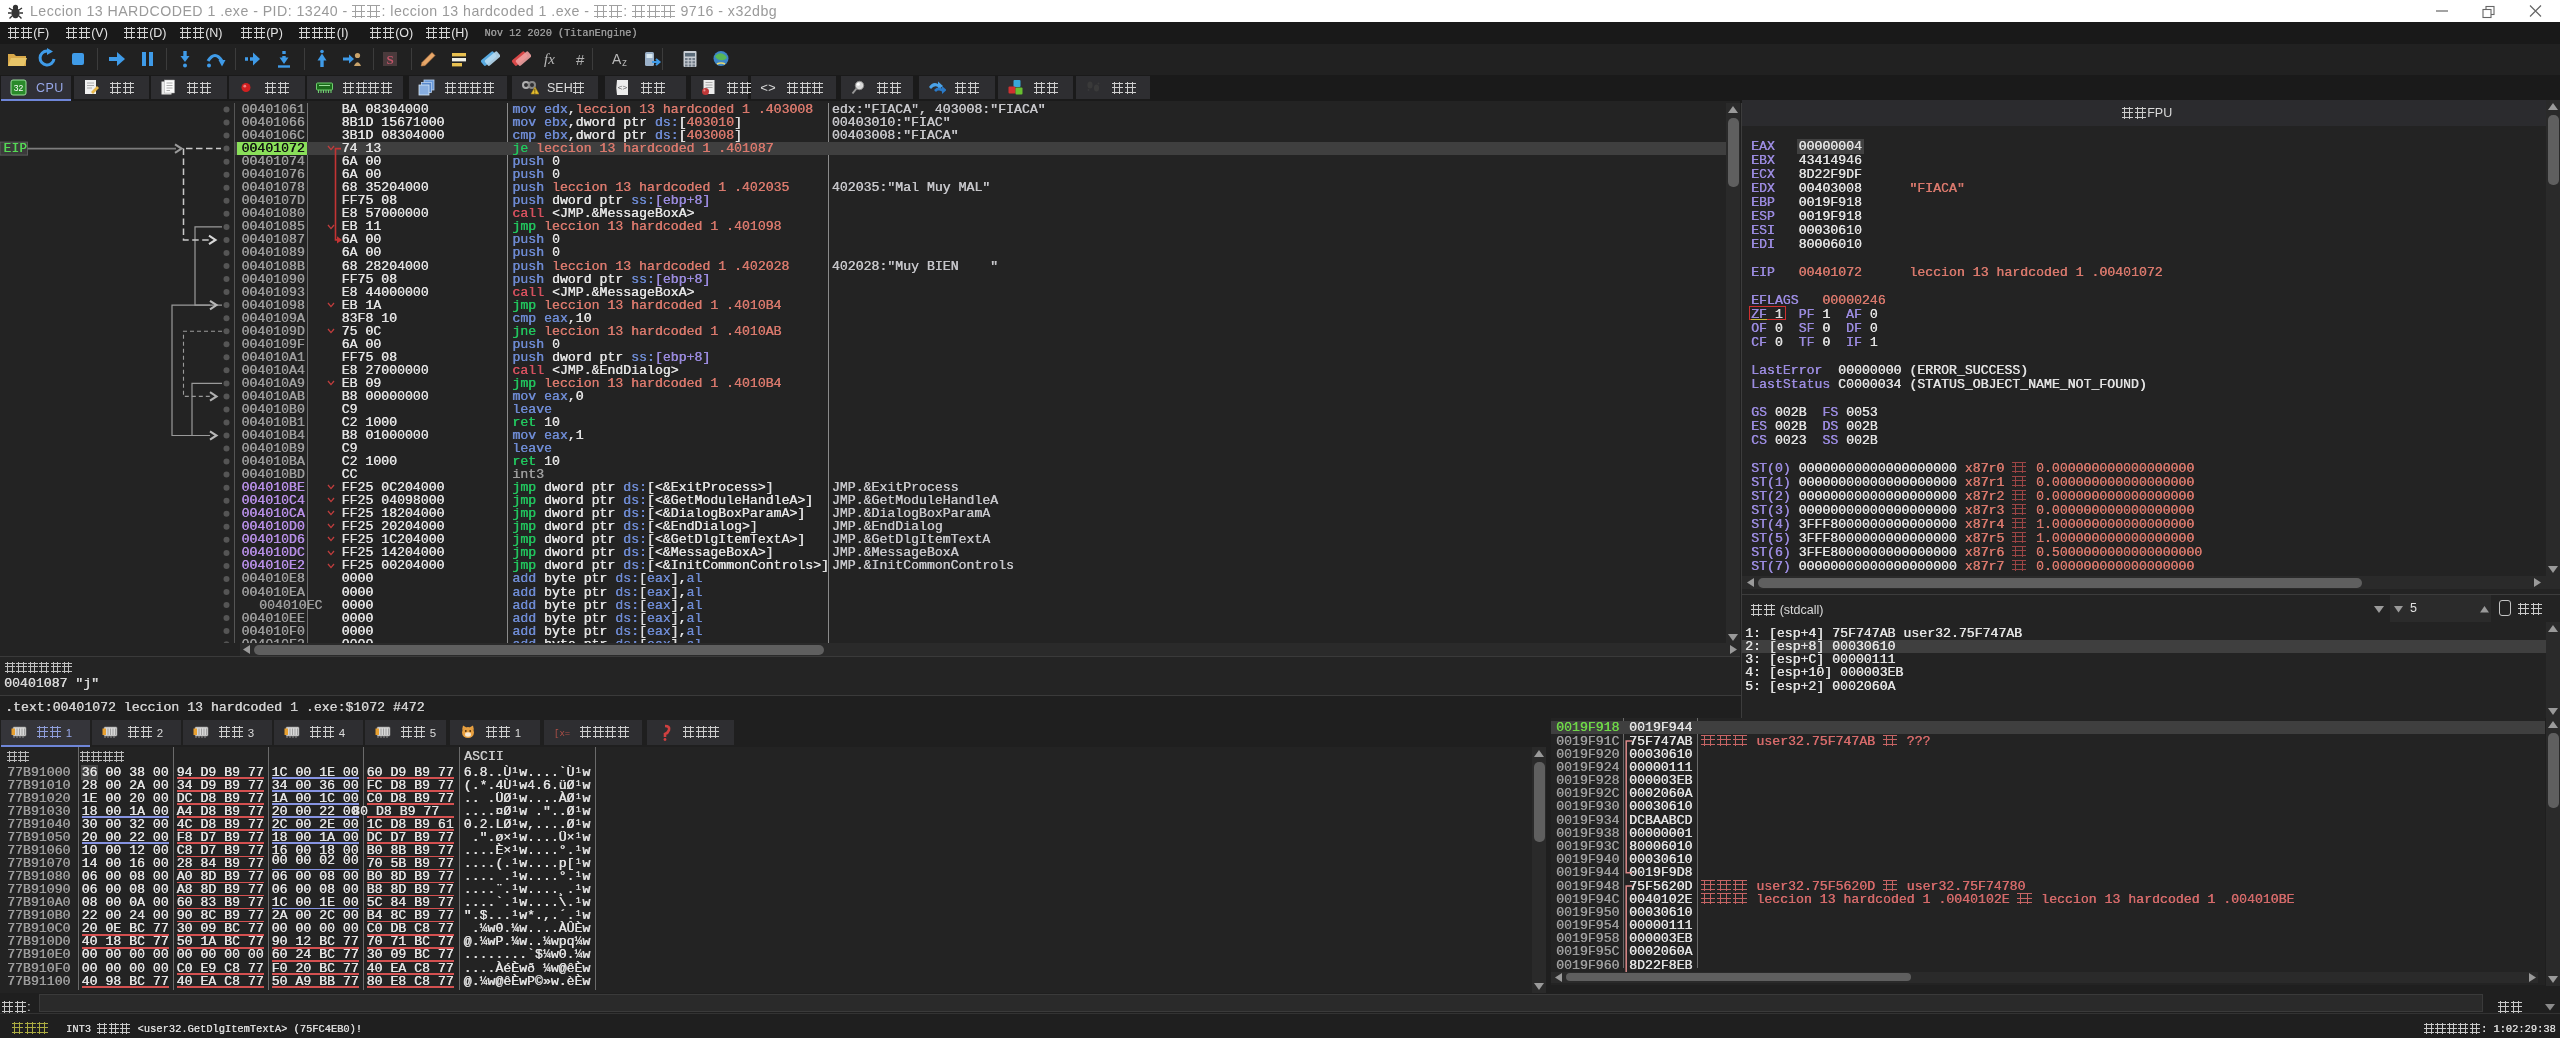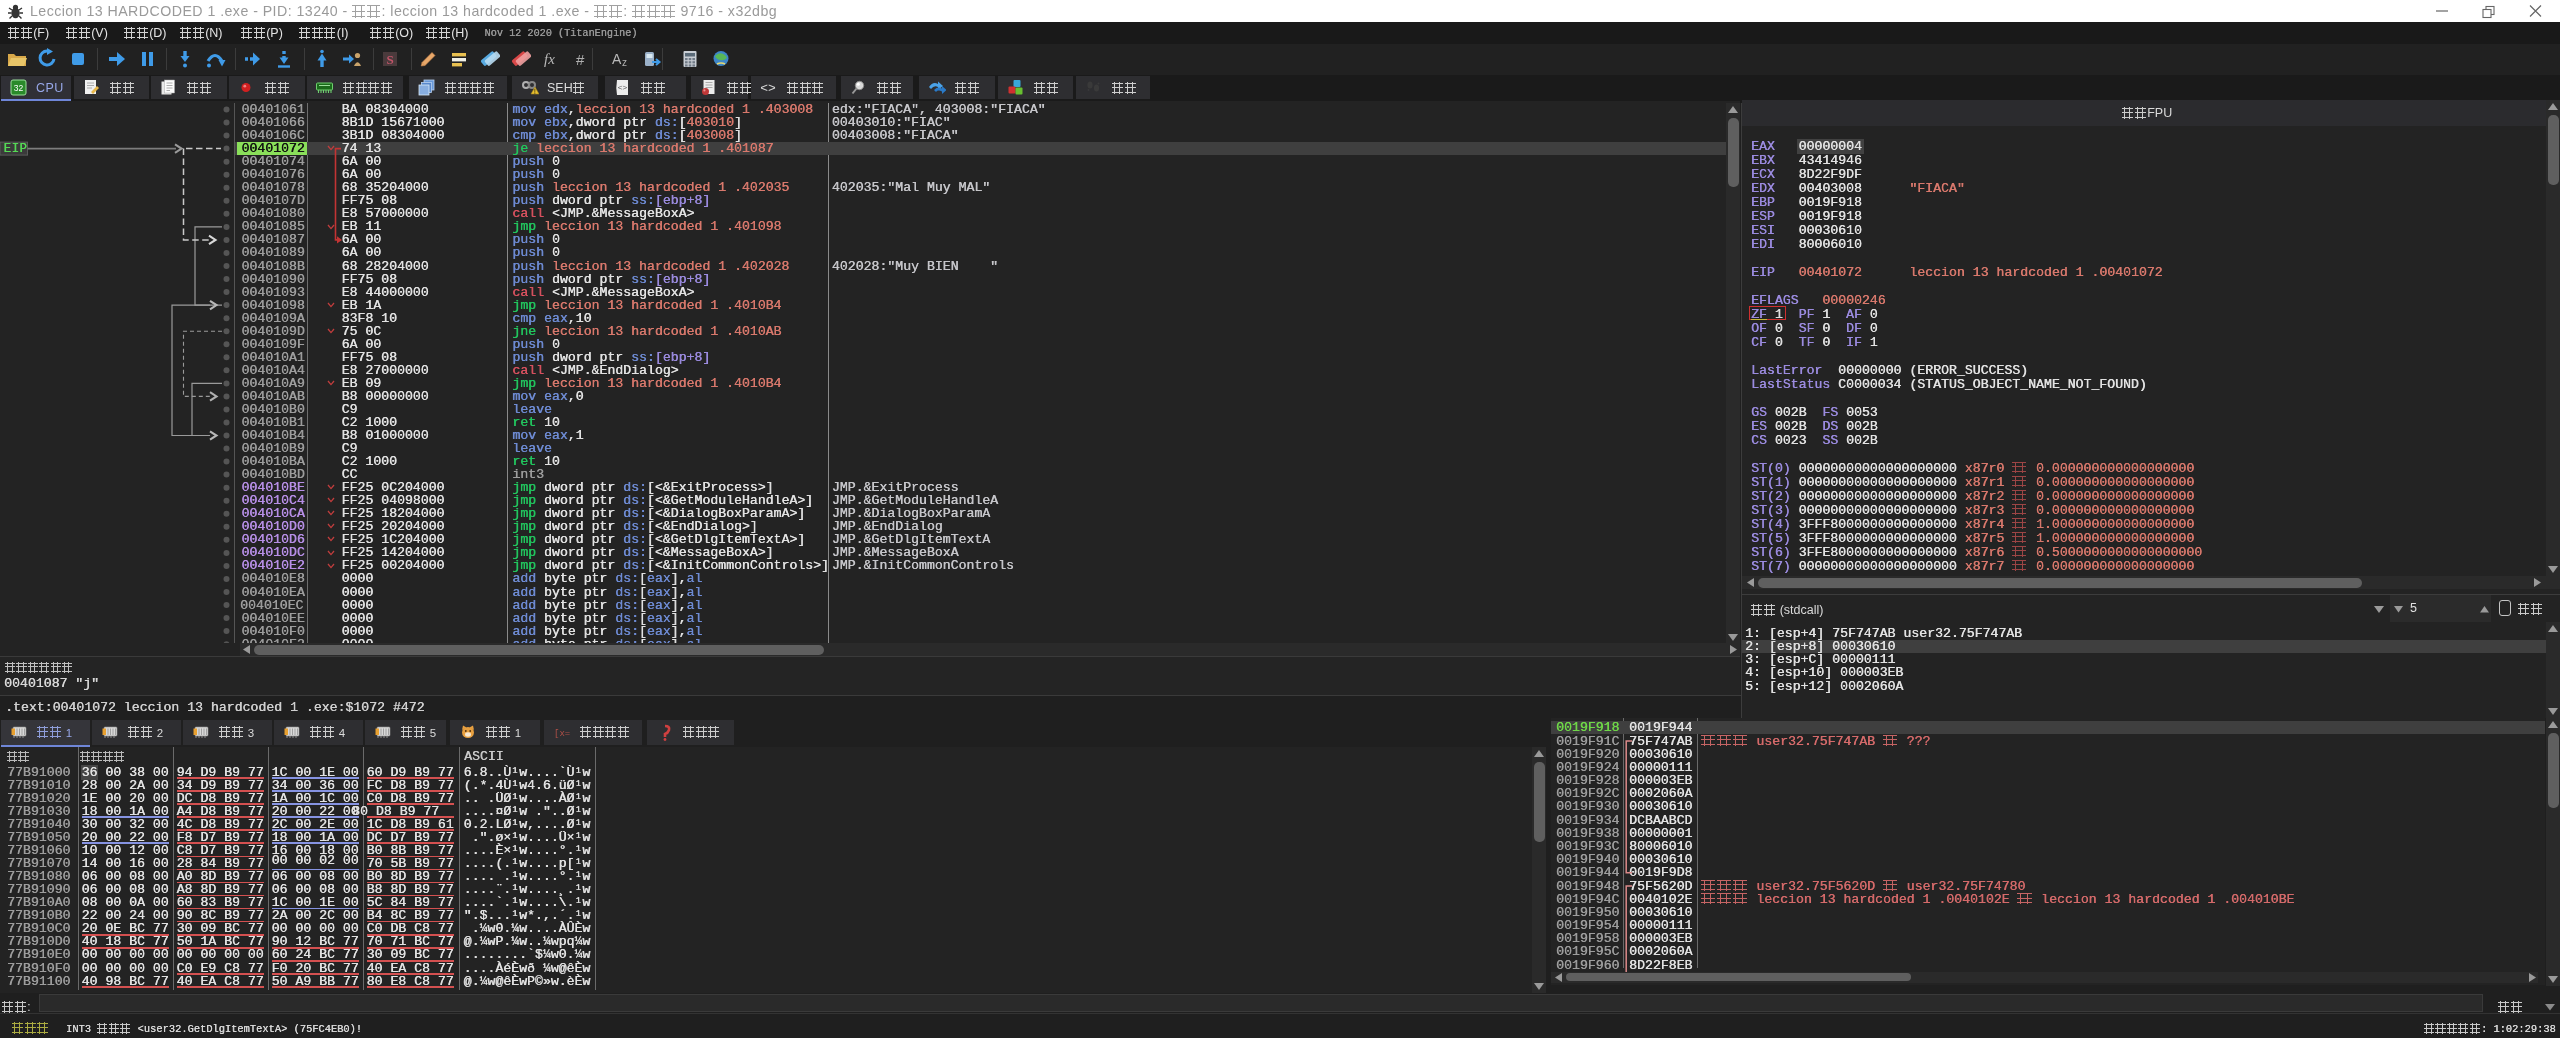--- a/index.html
+++ b/index.html
@@ -421,21 +421,21 @@
 <div class="abs mono cmt" style="left:831.8px;top:559.4px;line-height:13.04px">JMP.&amp;InitCommonControls</div>
 <svg class="abs" style="left:326.5px;top:562.5px" width="8" height="6" viewBox="0 0 8 6">
     <path d="M1 1 L4 4.6 L7 1" stroke="#c23d3d" stroke-width="1.3" fill="none"></path>
   </svg>
 <div class="abs mono g" style="left:241.4px;top:572.4px;line-height:13.04px">004010E8</div>
 <div class="abs mono w" style="left:341.5px;top:572.4px;line-height:13.04px">0000</div>
 <div class="abs mono" style="left:512.3px;top:572.4px;line-height:13.04px"><span class="b">add </span><span class="w">byte ptr </span><span class="b">ds:</span><span class="w">[</span><span class="b">eax</span><span class="w">],</span><span class="b">al</span></div>
 <div class="abs mono g" style="left:241.4px;top:585.5px;line-height:13.04px">004010EA</div>
 <div class="abs mono w" style="left:341.5px;top:585.5px;line-height:13.04px">0000</div>
 <div class="abs mono" style="left:512.3px;top:585.5px;line-height:13.04px"><span class="b">add </span><span class="w">byte ptr </span><span class="b">ds:</span><span class="w">[</span><span class="b">eax</span><span class="w">],</span><span class="b">al</span></div>
-<div class="abs mono g" style="left:240px;top:598.5px;line-height:13.04px">004010EC</div>
+<div class="abs mono g" style="left:259px;top:598.5px;line-height:13.04px">004010EC</div>
 <div class="abs mono w" style="left:341.5px;top:598.5px;line-height:13.04px">0000</div>
 <div class="abs mono" style="left:512.3px;top:598.5px;line-height:13.04px"><span class="b">add </span><span class="w">byte ptr </span><span class="b">ds:</span><span class="w">[</span><span class="b">eax</span><span class="w">],</span><span class="b">al</span></div>
 <div class="abs mono g" style="left:241.4px;top:611.6px;line-height:13.04px">004010EE</div>
 <div class="abs mono w" style="left:341.5px;top:611.6px;line-height:13.04px">0000</div>
 <div class="abs mono" style="left:512.3px;top:611.6px;line-height:13.04px"><span class="b">add </span><span class="w">byte ptr </span><span class="b">ds:</span><span class="w">[</span><span class="b">eax</span><span class="w">],</span><span class="b">al</span></div>
 <div class="abs mono g" style="left:241.4px;top:624.6px;line-height:13.04px">004010F0</div>
 <div class="abs mono w" style="left:341.5px;top:624.6px;line-height:13.04px">0000</div>
 <div class="abs mono" style="left:512.3px;top:624.6px;line-height:13.04px"><span class="b">add </span><span class="w">byte ptr </span><span class="b">ds:</span><span class="w">[</span><span class="b">eax</span><span class="w">],</span><span class="b">al</span></div>
 <div class="abs mono g" style="left:241.4px;top:637.6px;line-height:13.04px">004010F2</div>
 <div class="abs mono w" style="left:341.5px;top:637.6px;line-height:13.04px">0000</div>
@@ -583,21 +583,21 @@
 <svg class="abs" style="left:2479px;top:604px" width="11" height="10">
     <path d="M1 8.5 L10 8.5 L5.5 2 Z" fill="#9a9a9a"></path>
   </svg>
 <div class="abs" style="left:2498.5px;top:600px;width:12px;height:16px;border:1.6px solid #c4c4c4;border-radius:3px;background:#232323"></div>
 <div class="abs" style="left:2518px;top:602px;font-size:12.5px;color:#dadada"><i class="c c12"></i><i class="c c12"></i></div>
 <div class="abs" style="left:1742px;top:640.3px;width:804px;height:13.1px;background:#3f3f3f"></div>
 <div class="abs mono w" style="left:1745px;top:627.3px;line-height:13.05px">1: [esp+4] 75F747AB user32.75F747AB</div>
 <div class="abs mono w" style="left:1745px;top:640.3px;line-height:13.05px">2: [esp+8] 00030610</div>
 <div class="abs mono w" style="left:1745px;top:653.4px;line-height:13.05px">3: [esp+C] 00000111</div>
 <div class="abs mono w" style="left:1745px;top:666.4px;line-height:13.05px">4: [esp+10] 000003EB</div>
-<div class="abs mono w" style="left:1745px;top:679.5px;line-height:13.05px">5: [esp+12] 0002060A</div>
+<div class="abs mono w" style="left:1745px;top:679.5px;line-height:13.05px">5: [esp+2] 0002060A</div>
 <div class="abs sb" style="left:2546px;top:622px;width:14px;height:96px"></div>
 <svg class="abs" style="left:2546px;top:623px" width="14" height="12">
     <path d="M7 2 L12 9 L2 9 Z" fill="#9a9a9a"></path>
   </svg>
 <svg class="abs" style="left:2546px;top:705px" width="14" height="12">
     <path d="M2 3 L12 3 L7 10 Z" fill="#9a9a9a"></path>
   </svg>
 <div class="abs" style="left:0;top:718px;width:2560px;height:285px;background:#1f1f1f"></div>
 <div class="abs" style="left:1px;top:719.5px;width:89px;height:25px;background:#35353a"></div>
 <div class="abs" style="left:1px;top:744.5px;width:89px;height:2.5px;background:#6f86d8"></div>

